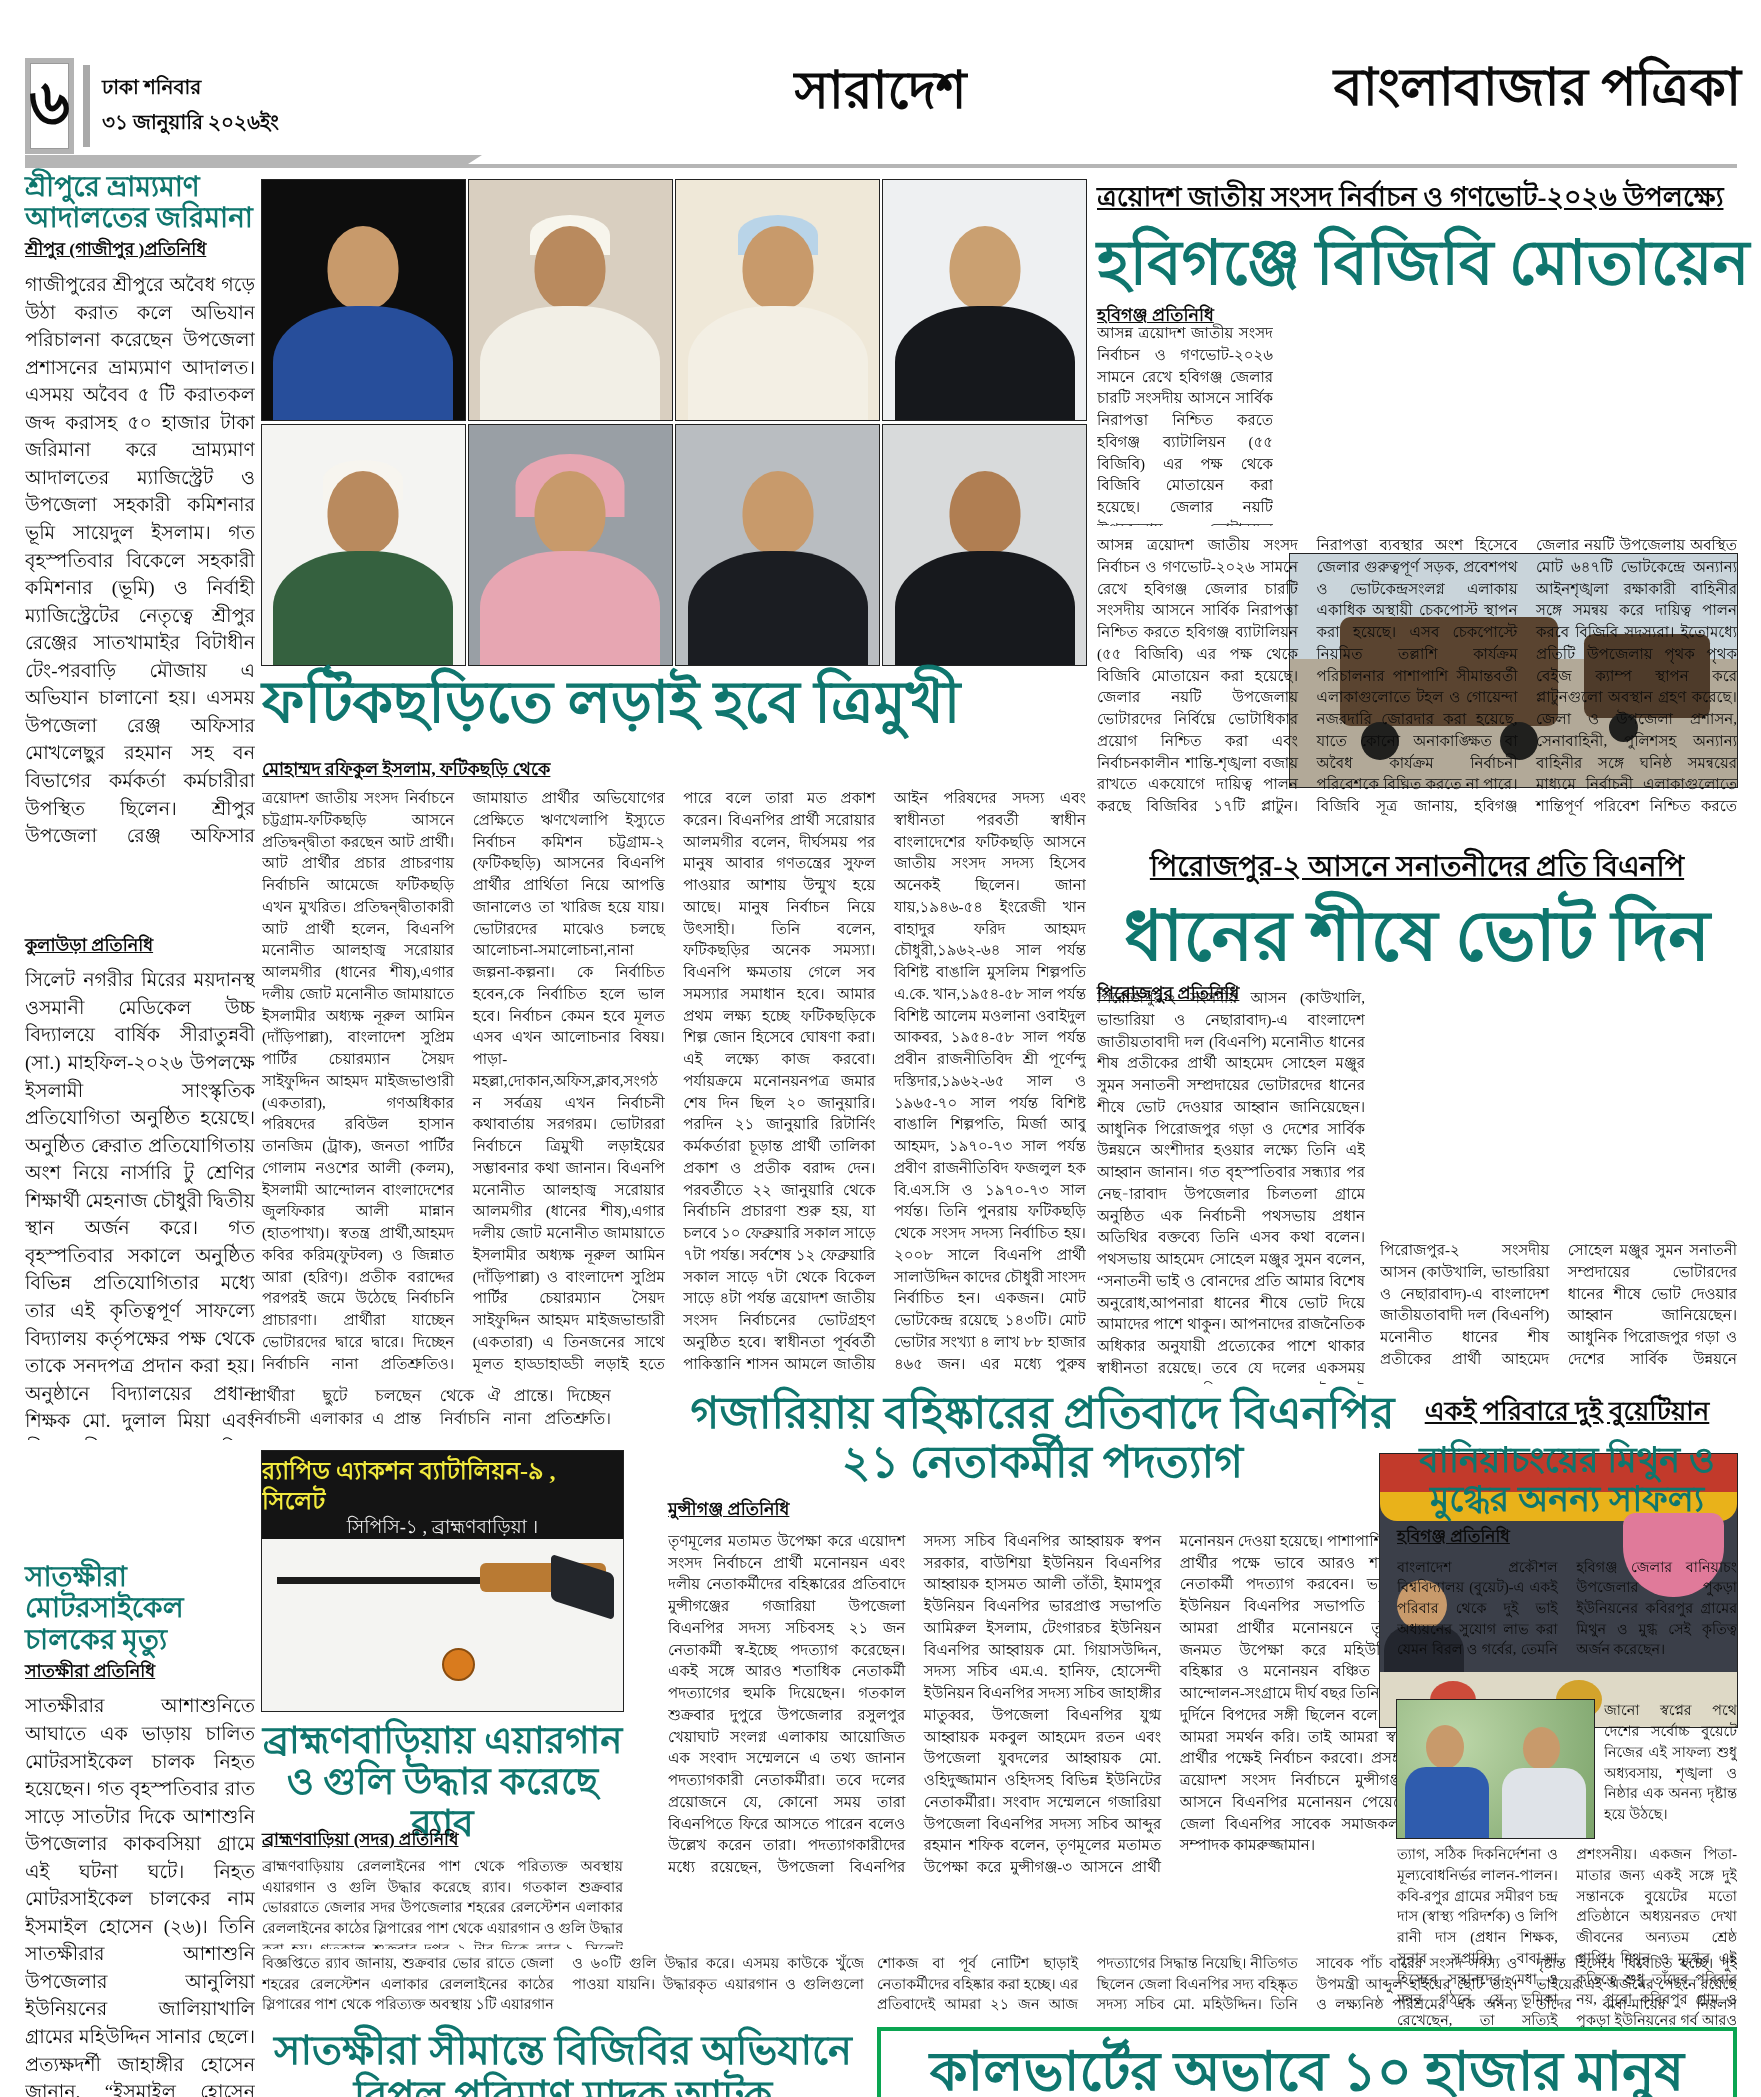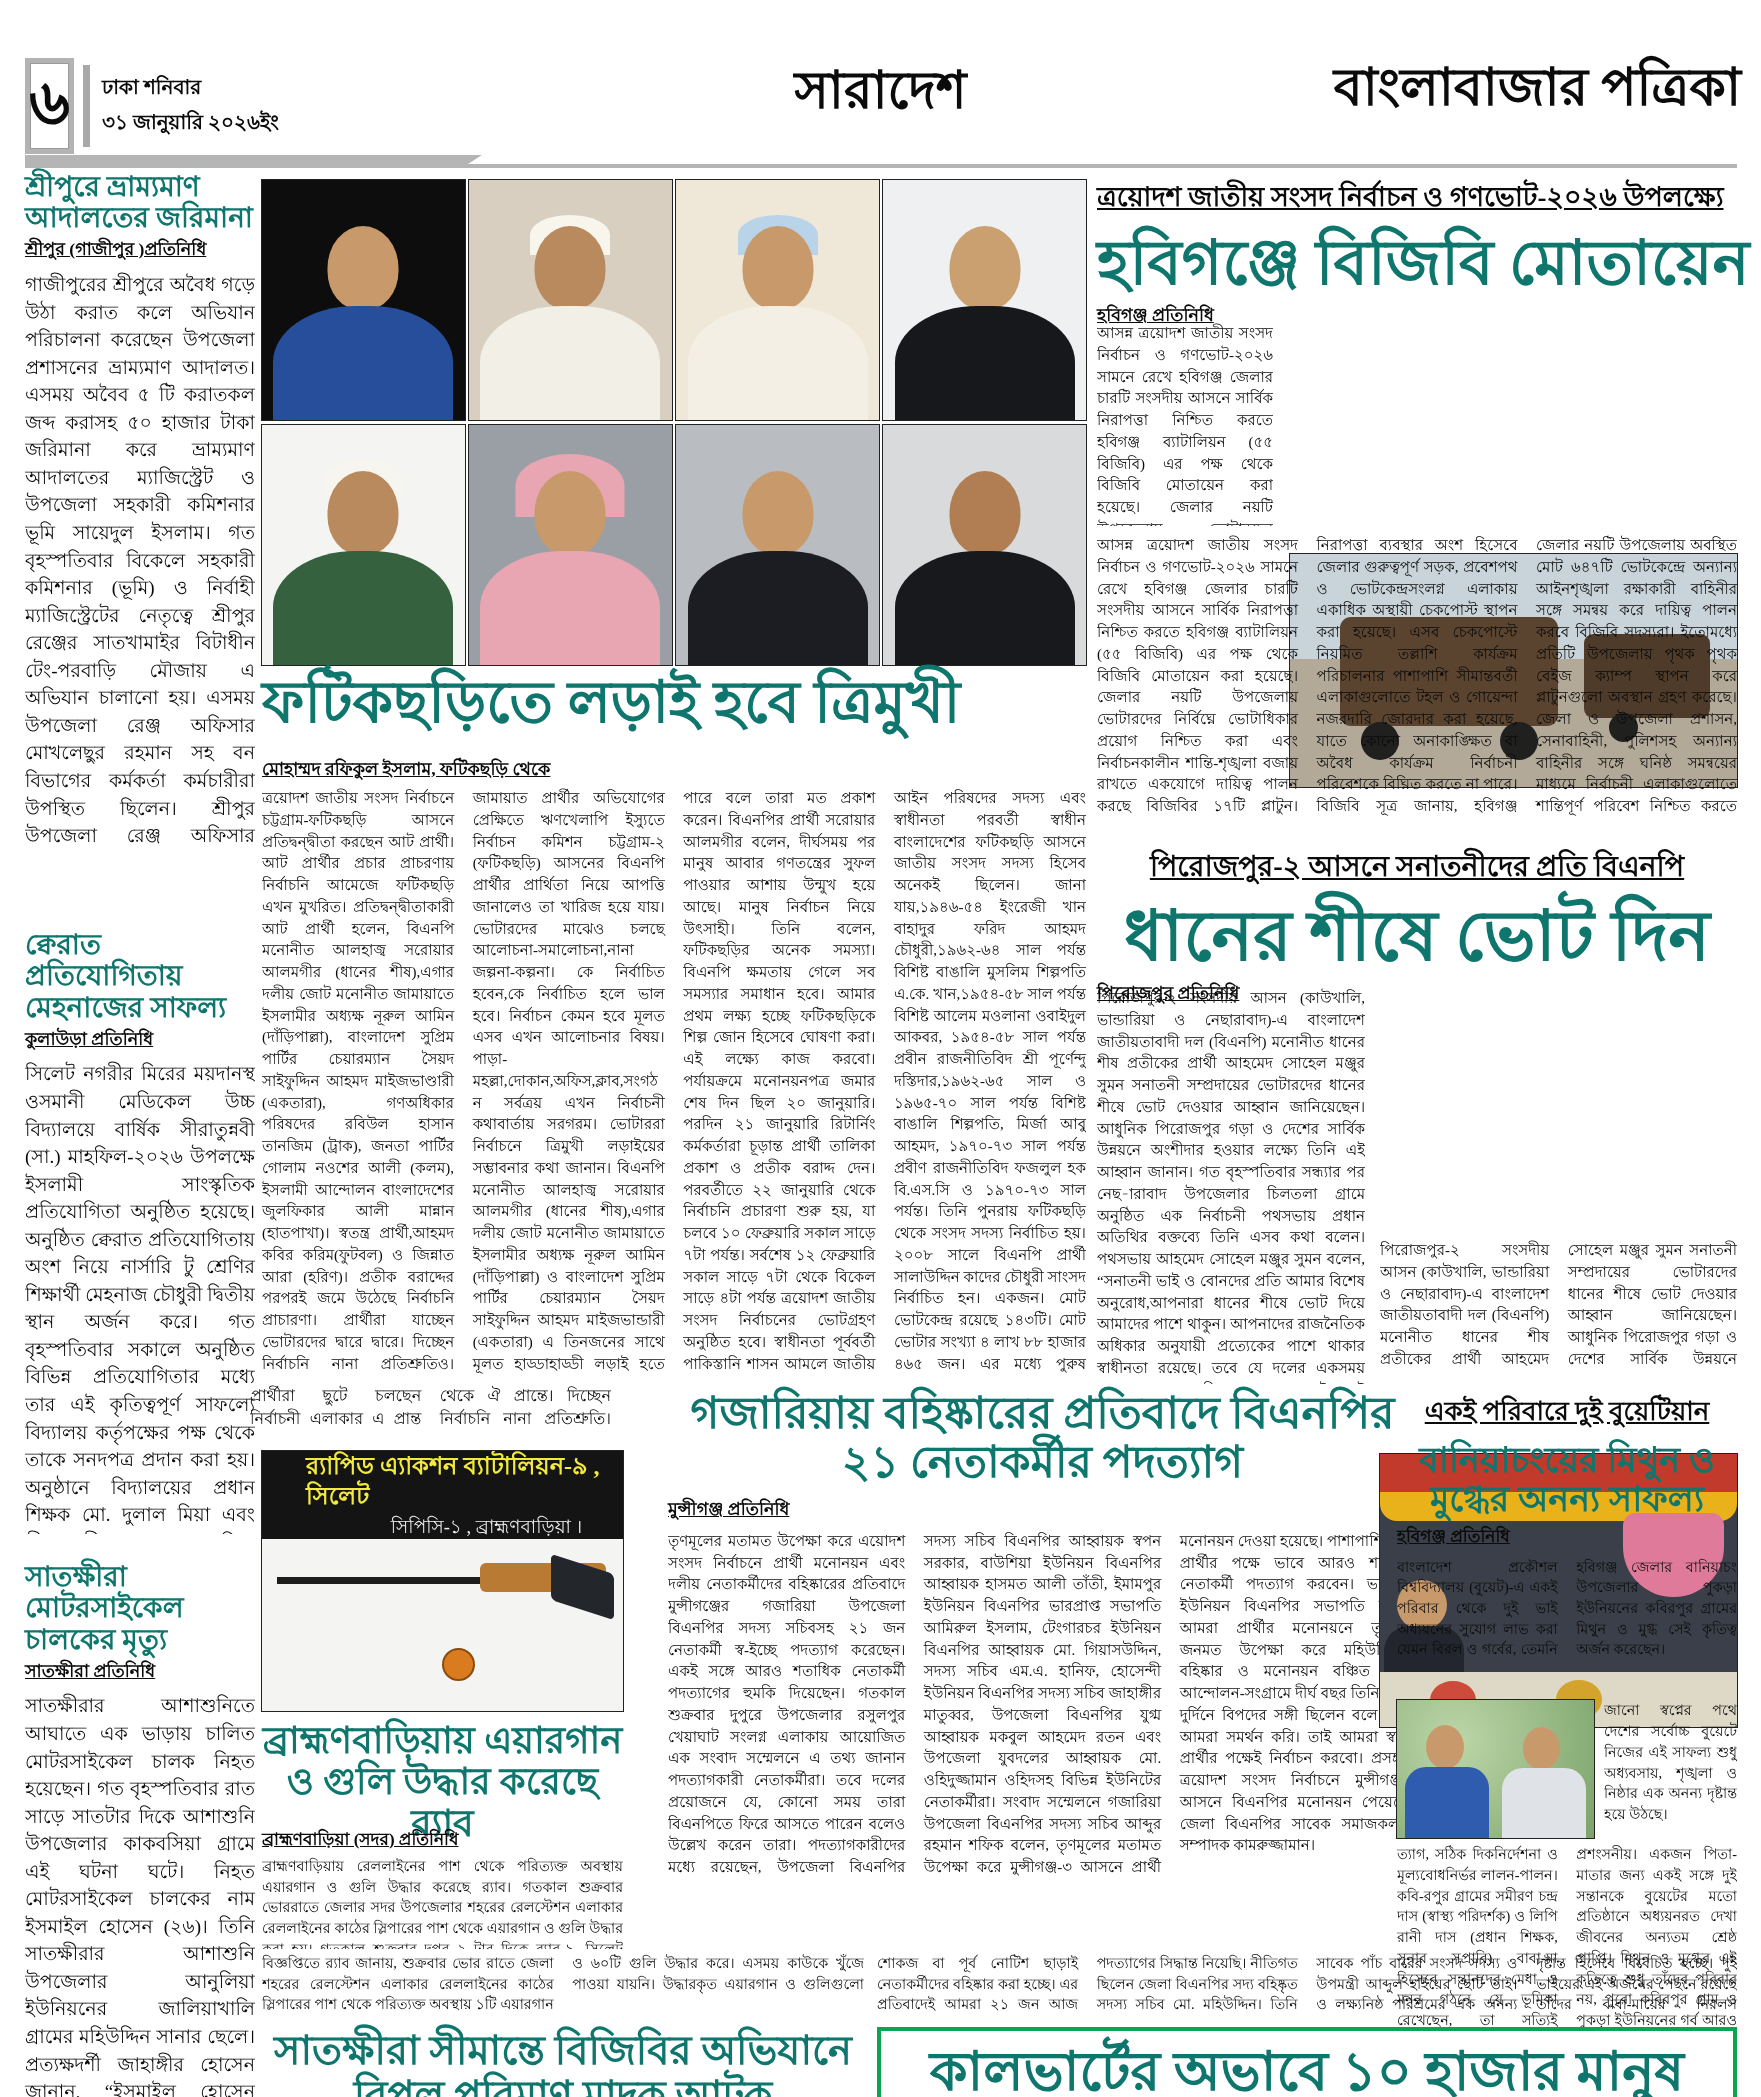--- a/index.html
+++ b/index.html
@@ -41,21 +41,21 @@
   .cell:nth-child(2){--bg:#d9cfc0;--cloth:#f2efe6;--cap:#f7f5ec;--skin:#b98a5e;}
   .cell:nth-child(3){--bg:#efe8d8;--cloth:#f3efe4;--cap:#b9d4e8;--skin:#c89a6b;}
   .cell:nth-child(4){--bg:#eef0f2;--cloth:#16181c;--skin:#caa071;}
   .cell:nth-child(5){--bg:#f4f4f2;--cloth:#35613f;--cap:#f7f5ef;--skin:#b98a5e;}
   .cell:nth-child(6){--bg:#999fa5;--cloth:#e7a6b2;--cap:#e7a6b2;--skin:#c89a6b;}
   .cell:nth-child(7){--bg:#b9bdc1;--cloth:#1b1d22;--skin:#c89a6b;}
   .cell:nth-child(8){--bg:#d8dadb;--cloth:#17191d;--skin:#b07e52;}
   
   .photo{position:relative;overflow:hidden;outline:1.3px solid #222;}
   .blackbar{position:absolute;left:0;top:0;width:100%;height:34%;background:#141414;color:#f2ea3e;
-            display:flex;flex-direction:column;align-items:center;justify-content:space-between;line-height:1.25;padding-left:44px;}
+            display:flex;flex-direction:column;align-items:center;justify-content:flex-end;line-height:1.25;}
   .gun-barrel{position:absolute;left:15px;top:126px;width:302px;height:6.7px;background:#1c1c1c;}
   .gun-wood{position:absolute;left:218px;top:112px;width:126px;height:29px;border-radius:5.9px;background:#b97a33;}
   .gun-stock{position:absolute;left:289px;top:113px;width:63px;height:46px;background:#23262b;
              transform:skewY(18deg);border-radius:5px;}
   .pellets{position:absolute;left:180px;top:197px;width:29px;height:29px;border-radius:50%;
            background:#d97b1e;border:2.5px solid #8a4d10;}
   
   #culvert-box{border:4.2px solid #0aa551;}
 </style>
 </head>
@@ -76,21 +76,20 @@
   <div class="abs" id="hdr-band"></div>
   <div class="abs" id="hdr-line"></div>
 
   <div class="abs left-art" style="left:25px;top:171px;width:230px;">
     <div class="hl lh">শ্রীপুরে ভ্রাম্যমাণ আদালতের জরিমানা</div>
     <div class="byline">শ্রীপুর (গাজীপুর )প্রতিনিধি</div>
     <div class="body" style="height:583px;">গাজীপুরের শ্রীপুরে অবৈধ গড়ে উঠা করাত কলে অভিযান পরিচালনা করেছেন উপজেলা প্রশাসনের ভ্রাম্যমাণ আদালত। এসময় অবৈব ৫ টি করাতকল জব্দ করাসহ ৫০ হাজার টাকা জরিমানা করে ভ্রাম্যমাণ আদালতের ম্যাজিস্ট্রেট ও উপজেলা সহকারী কমিশনার ভূমি সায়েদুল ইসলাম। গত বৃহস্পতিবার বিকেলে সহকারী কমিশনার (ভূমি) ও নির্বাহী ম্যাজিস্ট্রেটের নেতৃত্বে শ্রীপুর রেঞ্জের সাতখামাইর বিটাধীন টেং-পরবাড়ি মৌজায় এ অভিযান চালানো হয়। এসময় উপজেলা রেঞ্জ অফিসার মোখলেছুর রহমান সহ বন বিভাগের কর্মকর্তা কর্মচারীরা উপস্থিত ছিলেন। শ্রীপুর উপজেলা রেঞ্জ অফিসার মোখলেছুর রহমান জানান, সা-তখামাইর বিটে অবৈধ করাতকলে ভ্রাম্যমাণ আদালত অভিযান পরিচালনা করে ৫ টি করাতকল জব্দ করে। এসময় প্রত্যেক করাতকলের মালিককে ১০ হাজার টাকা করে ৫০ হাজার টাকা জরিমানা করা হয়। করাতকলের বিভিন্ন যন্ত্রাংশ খুলে নিয়ে আসে বনবিভাগ। শ্রীপুর রেঞ্জের সকল বিটে অবৈধ করাতকলে অভিযান অব্যহত থাকবে।</div>
   </div>
 
   <div class="abs left-art" style="left:25px;top:929px;width:230px;">
-    <div class="hl lh">ক্বেরাত প্রতিযোগিতায় মেহনাজের সাফল্য</div>
     <div class="byline">কুলাউড়া প্রতিনিধি</div>
     <div class="body" style="height:474px;">সিলেট নগরীর মিরের ময়দানস্থ ওসমানী মেডিকেল উচ্চ বিদ্যালয়ে বার্ষিক সীরাতুন্নবী (সা.) মাহফিল-২০২৬ উপলক্ষে ইসলামী সাংস্কৃতিক প্রতিযোগিতা অনুষ্ঠিত হয়েছে। অনুষ্ঠিত ক্বেরাত প্রতিযোগিতায় অংশ নিয়ে নার্সারি টু শ্রেণির শিক্ষার্থী মেহনাজ চৌধুরী দ্বিতীয় স্থান অর্জন করে। গত বৃহস্পতিবার সকালে অনুষ্ঠিত বিভিন্ন প্রতিযোগিতার মধ্যে তার এই কৃতিত্বপূর্ণ সাফল্যে বিদ্যালয় কর্তৃপক্ষের পক্ষ থেকে তাকে সনদপত্র প্রদান করা হয়। অনুষ্ঠানে বিদ্যালয়ের প্রধান শিক্ষক মো. দুলাল মিয়া এবং সীরাতুন্নবী (সা.) মাহফিল উদযাপন কমিটির আহবায়ক মাওলানা মো. আব্দুল কাদির মেহনাজ চৌধুরীর উত্তরোত্তর সাফল্য ও উজ্জ্বল ভবিষ্যৎ কামনা করেন। উল্লেখ্য, মেহনাজ চৌধুরী কুলাউড়া প্রেসক্লাবের সভাপতি ও দৈনিক বাংলা বাজার পত্রিকার কুলাউড়া প্রতিনিধি এম শাকিল রশীদ চৌধুরীর নাতনী।</div>
   </div>
 
   <div class="abs left-art" style="left:25px;top:1561px;width:230px;">
     <div class="hl lh">সাতক্ষীরা মোটরসাইকেল চালকের মৃত্যু</div>
     <div class="byline">সাতক্ষীরা প্রতিনিধি</div>
     <div class="body" style="height:894px;">সাতক্ষীরার আশাশুনিতে আঘাতে এক ভাড়ায় চালিত মোটরসাইকেল চালক নিহত হয়েছেন। গত বৃহস্পতিবার রাত সাড়ে সাতটার দিকে আশাশুনি উপজেলার কাকবসিয়া গ্রামে এই ঘটনা ঘটে। নিহত মোটরসাইকেল চালকের নাম ইসমাইল হোসেন (২৬)। তিনি সাতক্ষীরার আশাশুনি উপজেলার আনুলিয়া ইউনিয়নের জালিয়াখালি গ্রামের মহিউদ্দিন সানার ছেলে। প্রত্যক্ষদর্শী জাহাঙ্গীর হোসেন জানান, “ইসমাইল হোসেন পেশায় একজন ভাড়ায় চালিত মোটরসাইকেল চালক। বৃহস্পতিবার রাতে তিনি কাকবসিয়া হাজী মার্কেট থেকে মোটরসাইকেলে বাড়ি ফিরছিলেন। পথিমধ্যে রাত সাড়ে সাতটার দিকে কাকবসিয়া বাজারের উত্তর পাশে প্রতাপনগর-গোয়ালডাঙ্গা সড়কে পৌঁছালে লুঙ্গি পরে হেলমেট ছাড়া মোটরসাইকেল চালানোর অভিযোগে আইনশৃঙ্খলা বাহিনীর সদস্য পরিচয়ে কিছু ব্যক্তি ইসমাইলকে আটক করেন। এ সময় লাঠি দিয়ে তার ঘাড়ে ও পিঠে কয়েকটা আঘাত করলে মোটরসাইকেল থেকে রাস্তায় পড়ে গিয়ে ঘটনাস্থলেই মারা যান তিনি। পরে তারা দ্রুত ঘটনাস্থল ত্যাগ করেন।” আশাশুনি উপজেলার নির্বাহী কর্মকর্তা (ইউএনও )সাইদুজ্জামান হিমু জানান, “একজন লোক মারা গেছে বলে শুনেছি। তবে মৃত্যুর সঠিক কারণ জানা যায়নি। লাশের ময়না তদন্ত করলে সঠিক বিষয় জানা যাবে।” আশাশুনি থানার অফিসার ইনচার্জ (ওসি) শামীম আহমেদ বলেন, “একজন লোক মারা গেছে বলে আমরা শুনেছি। কিন্তু কীভাবে মারা গেছে এখনো জানতে পারিনি। সেখানে উত্তপ্ত পরিস্থিতি বিরাজ করায় আমরা কোনো অফিসারকে পাঠাতে পারিনি।</div>
   </div>
 

